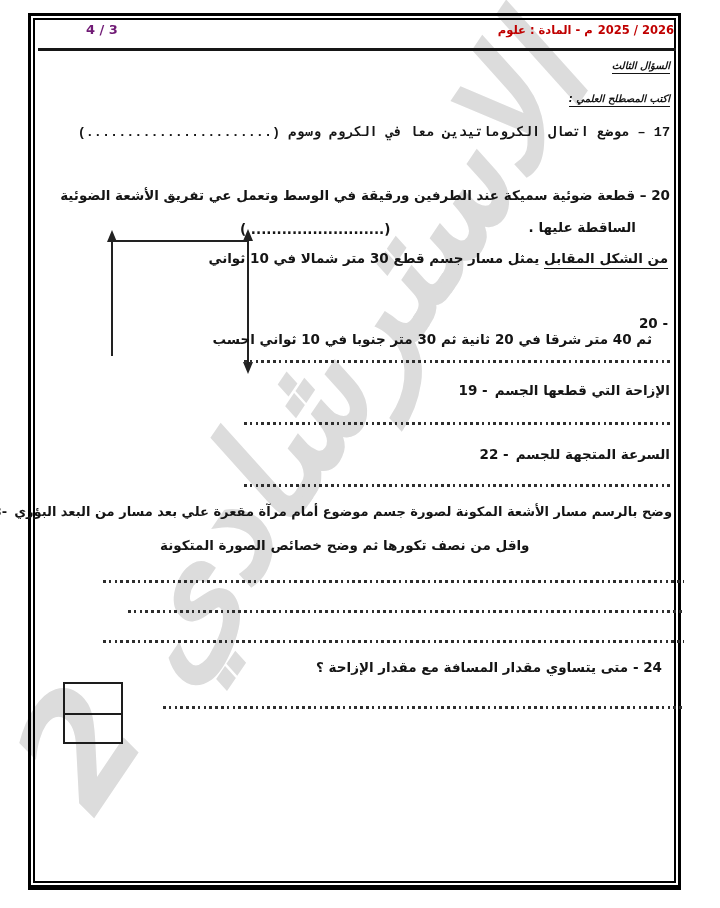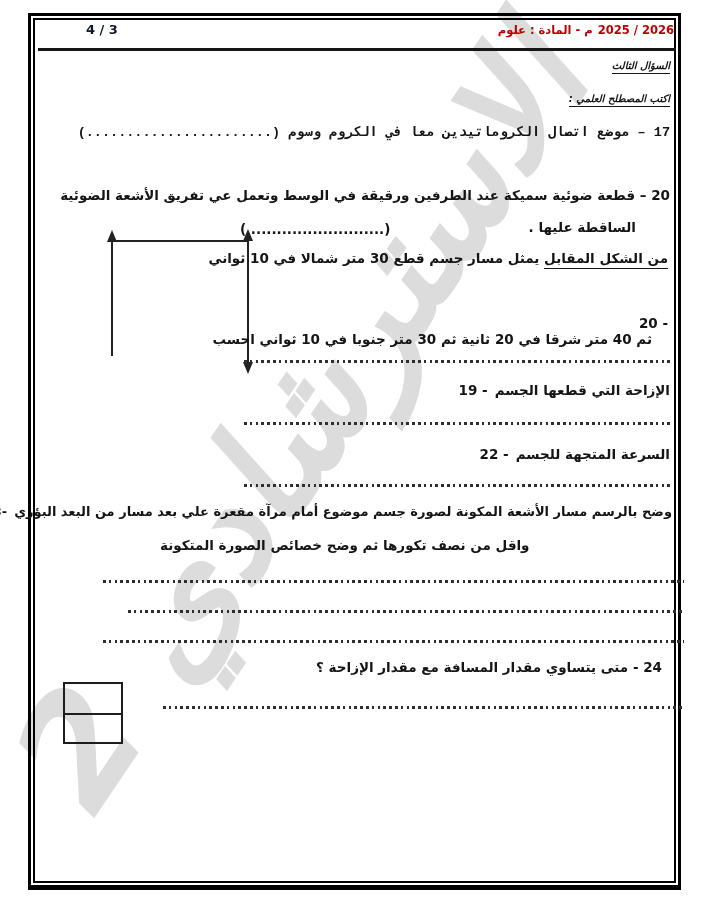--- a/index.html
+++ b/index.html
@@ -38,21 +38,21 @@
   <div class="content">
 
     <div class="frame-outer">
       <div class="frame-inner"></div>
     </div>
 
     <div class="hdr-title" style="color:#c00000;">
       <span class="ltr">2025 / 2026</span>
       <span>م  -  المادة : علوم</span>
     </div>
-    <div class="hdr-page" style="color:#0f172a;">4 / 3</div>
+    <div class="hdr-page" style="color:#701a75;">4 / 3</div>
     <div class="hdr-rule"></div>
 
     <div class="t big" style="top:60px;right:50px;">
       <span class="u">السؤال الثالث</span>
     </div>
     <div class="t big" style="top:93px;right:50px;">
       <span class="u">اكتب المصطلح العلمي :</span>
     </div>
 
     <div class="t" style="top:123px;right:50px;font-family:Liberation Mono, monospace;">17 – موضع اتصال الكروماتيدين معا في الكروم وسوم  (.......................)</div>

